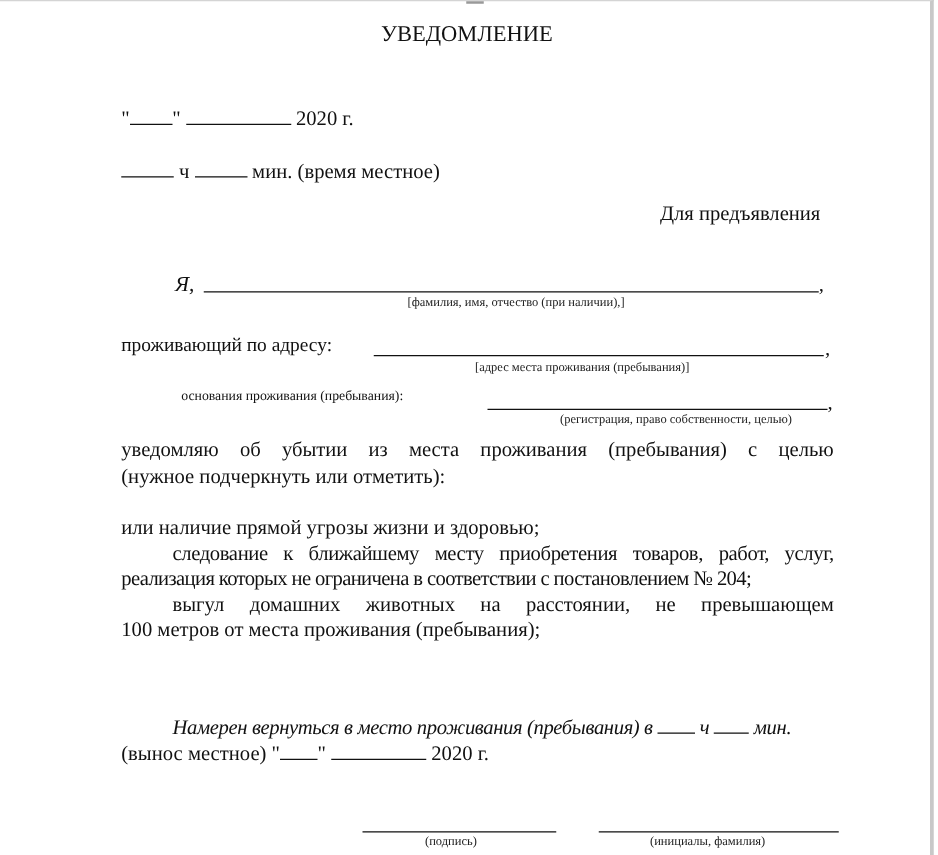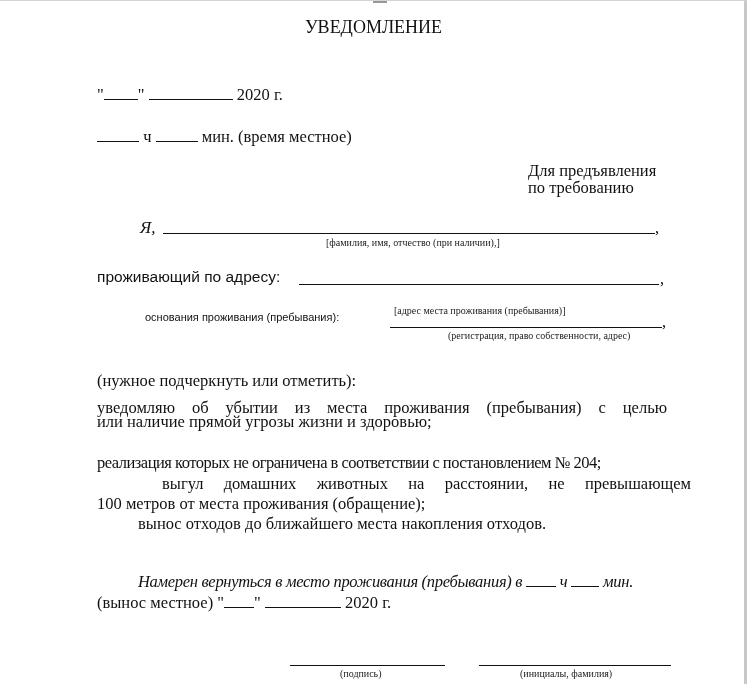--- a/index.html
+++ b/index.html
@@ -12,21 +12,21 @@
     position: absolute; left: 0; top: 0; width: 747px; height: 684px;
     border-top: 1px solid #d4d4d4; border-right: 3px solid #c8c8c8;
     box-sizing: border-box; background: #fff;
   }
   .top-tick { position: absolute; left: 373px; top: 0; width: 14px; height: 2px; background: #999; }
   .abs { position: absolute; white-space: nowrap; }
   .title { top: 16px; left: 0; width: 747px; text-align: center; font-size: 18px; }
   .subtitle { top: 42px; left: 0; width: 747px; text-align: center; font-size: 17px; }
   .f17 { font-size: 17px; }
   .f16 { font-size: 16.5px; }
-  .sans { font-family: Liberation Sans, sans-serif; }
+  .sans { font-family: Liberation Serif, serif; }
   .blank { display: inline-block; border-bottom: 1.5px solid #111; height: 14px; vertical-align: baseline; }
   .hint { font-size: 10px; color: #222; }
   .justify { text-align: justify; text-align-last: justify; }
   .line { position: absolute; height: 0; border-top: 1.5px solid #111; }
 </style>
 </head>
 <body>
 
 <div class="page">
   <div class="top-tick"></div>
@@ -41,49 +41,48 @@
 
   <div class="abs f16" style="top:126px; left:97px;">
     <span class="blank" style="width:42px;"></span>
     <span>ч</span>
     <span class="blank" style="width:42px;"></span>
     <span>мин. (время местное)</span>
   </div>
 
   <div class="abs f16" style="top:161px; left:528px; line-height:17px;">
     <div>Для предъявления</div>
-    <div>по требованию</div>
   </div>
 
   <div class="abs f17" style="top:217px; left:140px; font-style:italic;">Я,</div>
   <div class="line" style="top:232px; left:163px; width:492px;"></div>
   <div class="abs f16" style="top:217px; left:655px;">,</div>
   <div class="abs hint" style="top:236px; left:310px;padding-left:16px;">[фамилия, имя, отчество (при наличии),]</div>
 
   <div class="abs f17 sans" style="top:267px; left:97px; font-size:15.5px;">проживающий по адресу:</div>
   <div class="line" style="top:283px; left:299px; width:360px;"></div>
   <div class="abs f16" style="top:268px; left:660px;">,</div>
-  <div class="abs hint" style="top:304px; left:380px;margin-left:14px;">[адрес места проживания (пребывания)]</div>
+  <div class="abs hint" style="top:288px; left:380px;">[адрес места проживания (пребывания)]</div>
 
   <div class="abs f17 sans" style="top:310px; left:97px; font-size:11px;margin-left:48px;">основания проживания (пребывания):</div>
   <div class="line" style="top:326px; left:390px; width:272px;"></div>
   <div class="abs f16" style="top:311px; left:662px;">,</div>
-  <div class="abs hint" style="top:329px; left:448px;">(регистрация, право собственности, адрес)</div>
+  <div class="abs hint" style="top:329px; left:448px;">(регистрация, право собственности, целью)</div>
 
-  <div class="abs f16 justify" style="top:349px; left:97px; width:570px;margin-top:48px;">уведомляю об убытии из места проживания (пребывания) с целью</div>
+  <div class="abs f16 justify" style="top:349px; left:97px; width:570px;">уведомляю об убытии из места проживания (пребывания) с целью</div>
   <div class="abs f16" style="top:370px; left:97px;">(нужное подчеркнуть или отметить):</div>
 
   <div class="abs f16" style="top:411px; left:97px;">или наличие прямой угрозы жизни и здоровью;</div>
 
+  <div class="abs f16 justify" style="top:432px; left:138px; width:529px; letter-spacing:-0.3px;">следование к ближайшему месту приобретения товаров, работ, услуг,</div>
   <div class="abs f16" style="top:452px; left:97px; letter-spacing:-0.5px;">реализация которых не ограничена в соответствии с постановлением № 204;</div>
 
-  <div class="abs f16 justify" style="top:473px; left:138px; width:529px;margin-left:24px;">выгул домашних животных на расстоянии, не превышающем</div>
-  <div class="abs f16" style="top:493px; left:97px;">100 метров от места проживания (обращение);</div>
+  <div class="abs f16 justify" style="top:473px; left:138px; width:529px;">выгул домашних животных на расстоянии, не превышающем</div>
+  <div class="abs f16" style="top:493px; left:97px;">100 метров от места проживания (пребывания);</div>
 
-  <div class="abs f16" style="top:513px; left:138px;">вынос отходов до ближайшего места накопления отходов.</div>
 
   <div class="abs f16" style="top:571px; left:138px; letter-spacing:-0.3px;font-style:italic;">
     <span>Намерен вернуться в место проживания (пребывания) в</span>
     <span class="blank" style="width:30px;"></span>
     <span>ч</span>
     <span class="blank" style="width:28px;"></span>
     <span>мин.</span>
   </div>
   <div class="abs f16" style="top:592px; left:97px;">
     <span>(вынос местное)</span>

